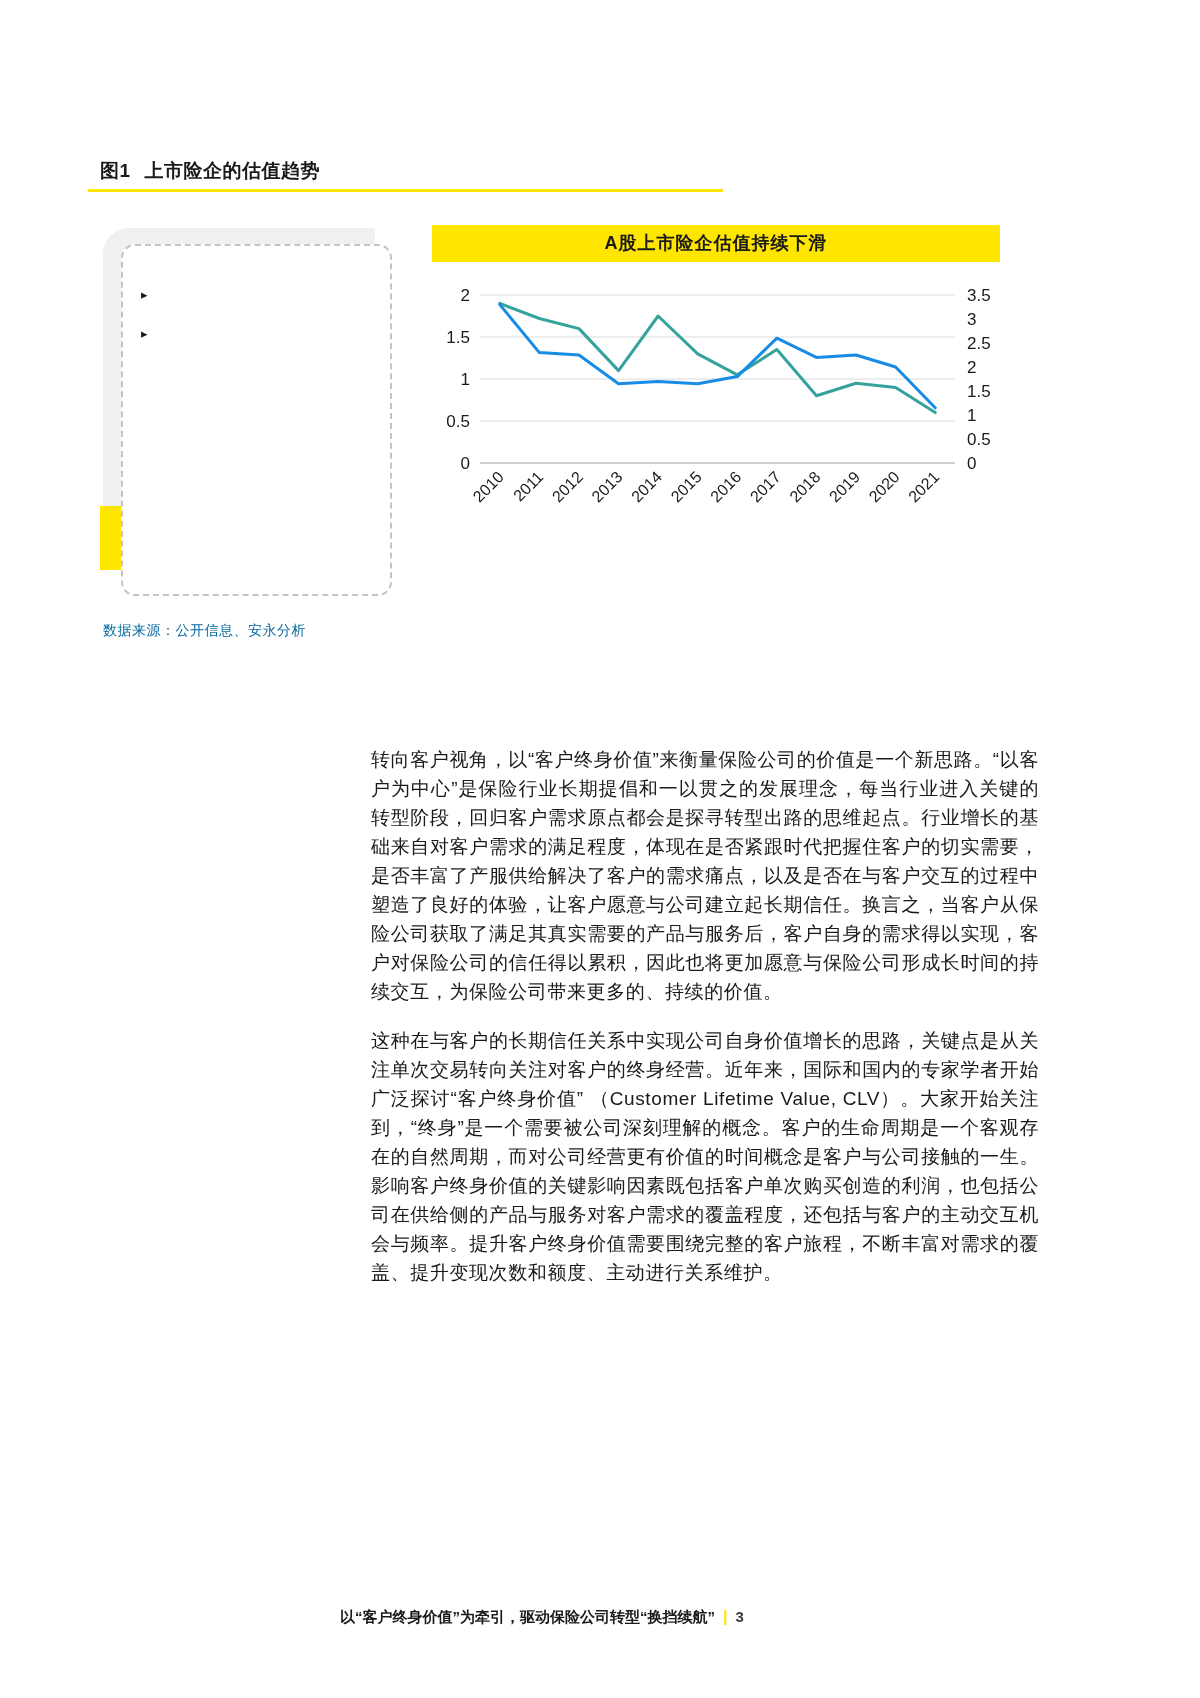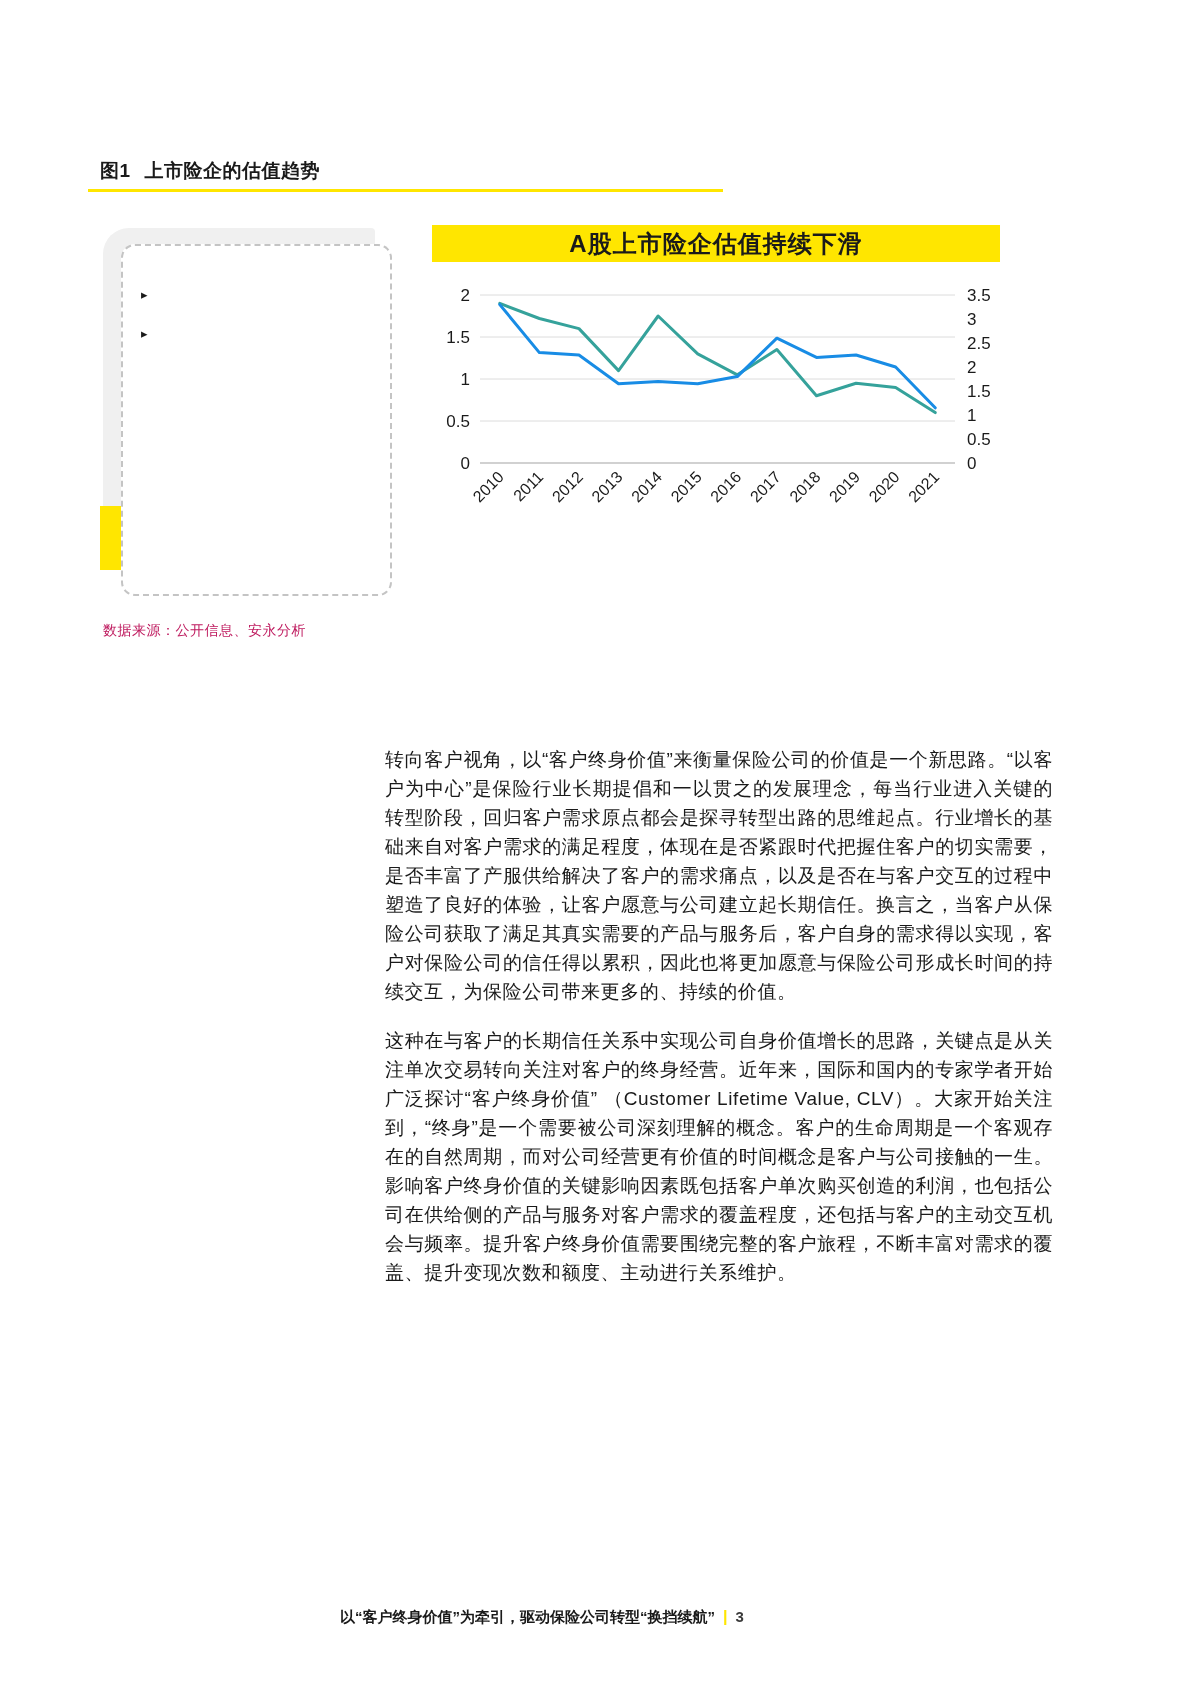--- a/index.html
+++ b/index.html
@@ -15,32 +15,32 @@
   
   .callout-gray { position:absolute; left:103px; top:228px; width:272px; height:332px; background:#f0f0f0; border-radius:26px 4px 4px 4px; }
   .callout-yellow { position:absolute; left:100px; top:506px; width:30px; height:64px; background:#FFE600; }
   .callout-card { position:absolute; left:121px; top:244px; width:271px; height:352px; background:#ffffff; border:2px dashed #c4c4c4; border-radius:14px; padding:36px 16px 18px 18px; }
   .bullet { display:flex; margin-bottom:14px; }
   .bullet-marker { width:24px; flex:0 0 24px; font-size:13px; line-height:24px; padding-top:1px; color:#1a1a1a; }
   .bullet-text { flex:1; font-size:18px; line-height:24px; text-align:justify; letter-spacing:0.5px; }
 
   
   .chart-block { position:absolute; left:432px; top:225px; width:568px; }
-  .chart-title { height:37px; background:#FFE600; font-size:24px; font-weight:bold; text-align:center; line-height:37px; letter-spacing:1px; margin-bottom:8px; }
+  .chart-title { height:37px; background:#FFE600; font-size:18px; font-weight:bold; text-align:center; line-height:37px; letter-spacing:1px; margin-bottom:8px; }
   .chart-svg { display:block; width:568px; height:250px; font-family:inherit; }
   .legend { margin-top:22px; padding-left:46px; }
   .legend-row { display:flex; align-items:center; height:22px; margin-bottom:15px; }
   .swatch { display:inline-block; width:34px; height:4px; border-radius:2px; margin-right:11px; background:#888; }
   .legend-label { font-size:17px; letter-spacing:0.5px; }
 
   
-  .source-note { position:absolute; left:103px; top:622px; font-size:14px; color:#be185d; letter-spacing:0.5px; }
+  .source-note { position:absolute; left:103px; top:622px; font-size:14px; color:#0369a1; letter-spacing:0.5px; }
 
   
-  .body-text { position:absolute; left:385px; top:745px; width:668px; }
+  .body-text { position:absolute; left:371px; top:745px; width:668px; }
   .body-text p { font-size:19px; line-height:29px; text-align:justify; letter-spacing:0.6px; margin-bottom:20px; }
 
   
   .footer { position:absolute; left:340px; top:1608px; font-size:15px; white-space:nowrap; }
   .footer .ft-text { font-weight:bold; color:#1a1a1a; }
   .footer .ft-sep { font-weight:bold; color:#FFE600; margin:0 8px; font-size:16px; }
   .footer .ft-num { font-weight:bold; color:#3a3a3a; }
 </style>
 </head>
 <body>

